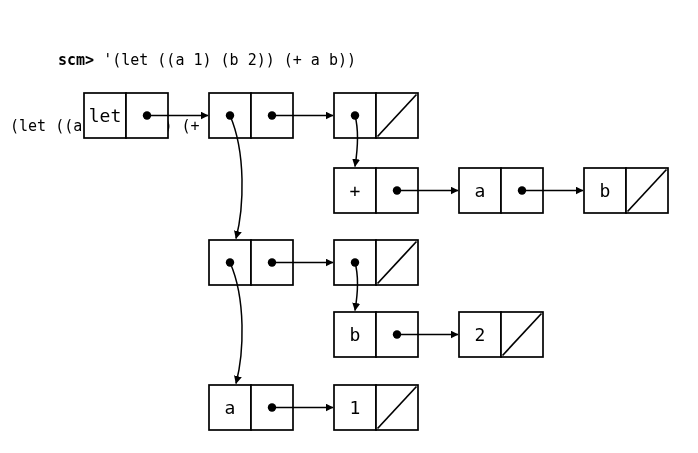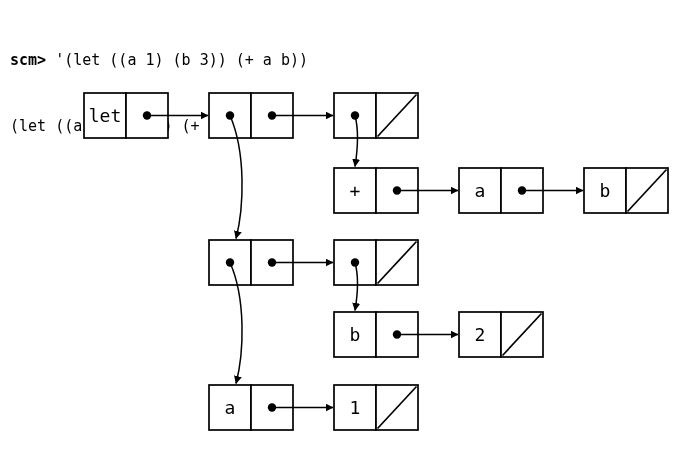--- a/index.html
+++ b/index.html
@@ -13,30 +13,30 @@
     color: #000000;
   }
   .terminal {
     position: absolute;
     left: 10px;
     top: 5px;
     font-size: 15px;
     line-height: 22px;
     white-space: pre;
   }
-  .prompt { font-weight: bold; }
+  .prompt { font-weight: bold; margin-left: 48px; }
   #diagram-svg { position: absolute; left: 0; top: 0; }
   #diagram-svg text { font-family: "DejaVu Sans Mono", monospace; }
 </style>
 </head>
 <body>
 
 <div class="page">
   <div class="terminal">
-    <div><span class="prompt">scm&gt;</span><span> '(let ((a 1) (b 3)) (+ a b))</span></div>
+    <div><span class="prompt">scm&gt;</span><span> '(let ((a 1) (b 2)) (+ a b))</span></div>
     <div><span>(let ((a 1) (b 2)) (+ a b))</span></div>
   </div>
   <svg id="diagram-svg" width="698" height="453" viewBox="0 0 698 453" xmlns="http://www.w3.org/2000/svg">
       <defs>
         <marker id="ah" markerWidth="9" markerHeight="8" refX="7.5" refY="4" orient="auto" markerUnits="userSpaceOnUse">
           <path d="M0,0 L8,4 L0,8 Z" fill="#000000"></path>
         </marker>
       </defs>
       <g>
         <rect x="84" y="93" width="42" height="45" fill="#ffffff" stroke="#000000" stroke-width="1.7"></rect>

